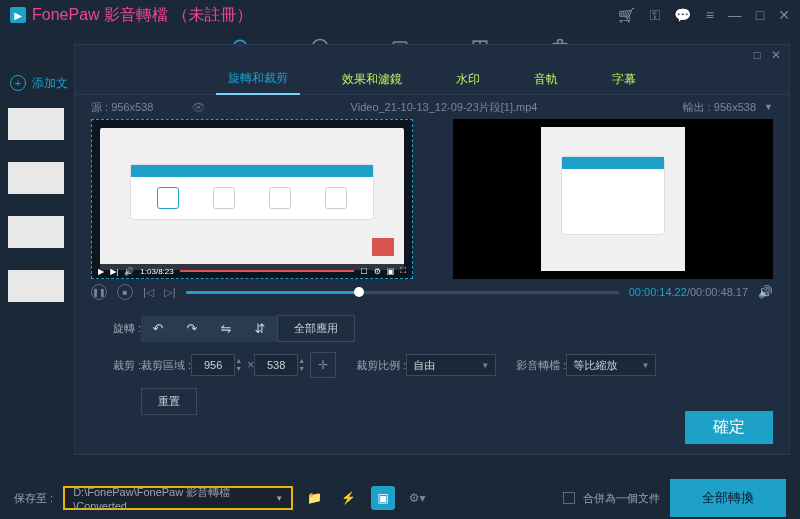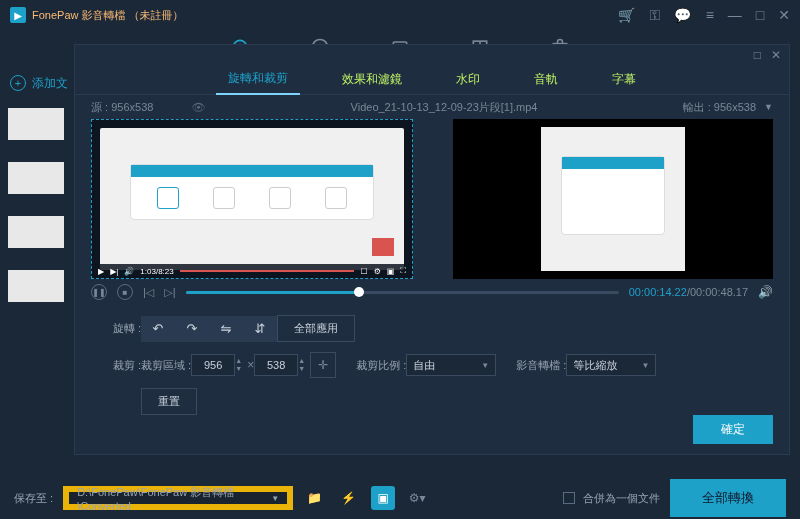--- a/index.html
+++ b/index.html
@@ -1,20 +1,20 @@
 <!DOCTYPE html>
 <html><head>
 <meta charset="utf-8">
 <style>
 *{margin:0;padding:0;box-sizing:border-box;font-family:"Microsoft YaHei",Arial,sans-serif}
 body{background:#1b2838;color:#c8d0da;font-size:12px;width:800px;height:519px;overflow:hidden;position:relative}
 .titlebar{height:30px;background:#1b2838;display:flex;align-items:center;padding:0 10px;justify-content:space-between}
 .titlebar-left{display:flex;align-items:center;gap:6px}
 .logo{width:16px;height:16px;background:#1da1c9;border-radius:2px;display:flex;align-items:center;justify-content:center;color:#fff;font-size:10px}
-.title-text{color:#fdba74;font-size:11px}
+.title-text{color:#ec4899;font-size:16px}
 .titlebar-right{display:flex;gap:14px;color:#7a8799;font-size:14px}
 .titlebar-right span{cursor:pointer}
 .main-tabs{height:36px;display:flex;justify-content:center;gap:60px;align-items:center;color:#7a8799}
 .main-tab svg{width:20px;height:20px}
 .main-tab.active{color:#1da1c9}
 .editor-panel{position:absolute;top:44px;left:74px;right:10px;bottom:64px;background:#1f2d40;border:1px solid #2a3a50;display:flex;flex-direction:column}
 .panel-header{height:20px;display:flex;justify-content:flex-end;align-items:center;padding:0 8px;gap:10px;color:#7a8799}
 .sub-tabs{height:30px;display:flex;justify-content:center;gap:30px;align-items:center;border-bottom:1px solid #2a3a50;padding:0 20px}
 .sub-tab{padding:6px 12px;color:#bef264;cursor:pointer}
 .sub-tab.active{color:#1da1c9;border-bottom:2px solid #7dd3fc}
@@ -50,31 +50,31 @@
 .text-btn{padding:5px 16px;border:1px solid #3a4a60;color:#c8d0da;cursor:pointer;font-size:11px}
 .num-input{width:44px;height:22px;background:#1b2838;border:1px solid #3a4a60;color:#c8d0da;text-align:center;font-size:11px}
 .spin{width:12px;display:flex;flex-direction:column;color:#7a8799;font-size:7px;line-height:8px}
 .spin span{cursor:pointer}
 .x-sep{color:#7a8799}
 .cross-icon{width:26px;height:26px;border:1px solid #3a4a60;display:flex;align-items:center;justify-content:center;color:#7a8799;cursor:pointer}
 .sel{height:22px;background:#1b2838;border:1px solid #3a4a60;color:#c8d0da;padding:0 18px 0 6px;font-size:11px;display:flex;align-items:center;position:relative;cursor:pointer;min-width:90px}
 .sel::after{content:"▼";position:absolute;right:6px;font-size:8px;color:#7a8799}
 .field-label{color:#98a4b2;font-size:11px}
 .action-row{position:absolute;bottom:10px;right:16px;display:flex;gap:10px}
-.btn{padding:6px 28px;font-size:12px;cursor:pointer;text-align:center}
+.btn{padding:6px 28px;font-size:16px;cursor:pointer;text-align:center}
 .btn-primary{background:#1da1c9;color:#fff}
 .btn-secondary{background:#3a4a60;color:#c8d0da}
 .left-strip{position:absolute;left:0;top:66px;width:74px;bottom:64px;background:#1b2838}
 .add-file{height:34px;display:flex;align-items:center;gap:6px;padding-left:10px;color:#1da1c9;font-size:12px}
 .add-circle{width:16px;height:16px;border:1.5px solid #1da1c9;border-radius:50%;display:flex;align-items:center;justify-content:center;font-size:11px}
 .thumb{width:56px;height:38px;background:#e8e8e8;margin:8px 0 16px 8px;position:relative}
 .thumb::after{content:"";position:absolute;bottom:0;left:0;right:0;height:6px;background:#1b2838}
 .bottom-bar{position:absolute;bottom:0;left:0;right:0;height:42px;background:#1b2838;display:flex;align-items:center;padding:0 14px;gap:10px}
 .save-label{color:#98a4b2;font-size:11px}
-.path-sel{flex:0 0 230px;height:24px;background:#19232f;border:6px solid #eab308;display:flex;align-items:center;padding:0 8px;color:#98a4b2;font-size:11px;position:relative}
+.path-sel{flex:0 0 230px;height:24px;background:#19232f;border:2px solid #eab308;display:flex;align-items:center;padding:0 8px;color:#98a4b2;font-size:11px;position:relative}
 .path-sel::after{content:"▼";position:absolute;right:8px;font-size:8px}
 .mini-btn{width:24px;height:24px;display:flex;align-items:center;justify-content:center;color:#7a8799;cursor:pointer;font-size:12px}
 .mini-btn.active{background:#1da1c9;color:#fff;border-radius:3px}
 .spacer{flex:1}
 .merge{display:flex;align-items:center;gap:8px;color:#98a4b2;font-size:11px}
 .merge-box{width:12px;height:12px;border:1px solid #5a6a80}
 .convert-btn{padding:10px 32px;background:#1da1c9;color:#0f172a;font-size:13px;cursor:pointer}
 .right-tags{position:absolute;right:20px;top:140px;display:flex;flex-direction:column;gap:52px}
 .right-tag{width:22px;height:18px;background:#3a4a60;border-radius:2px}
 .eye-icon{color:#5a6a80}

